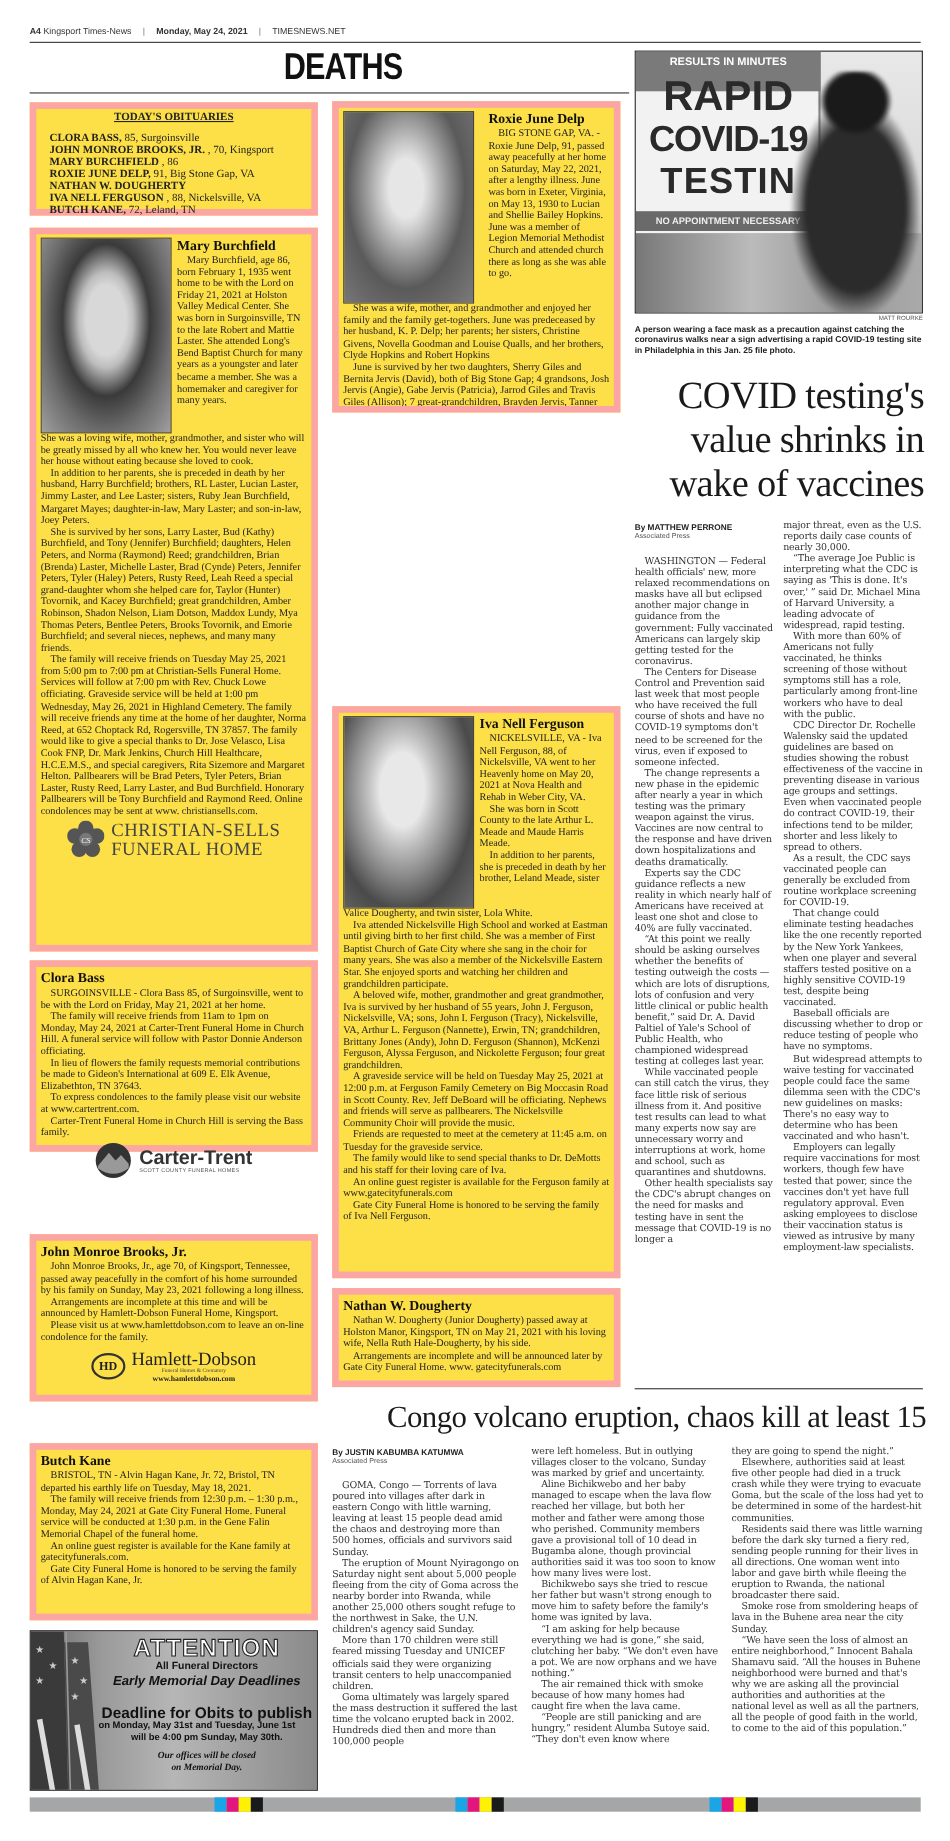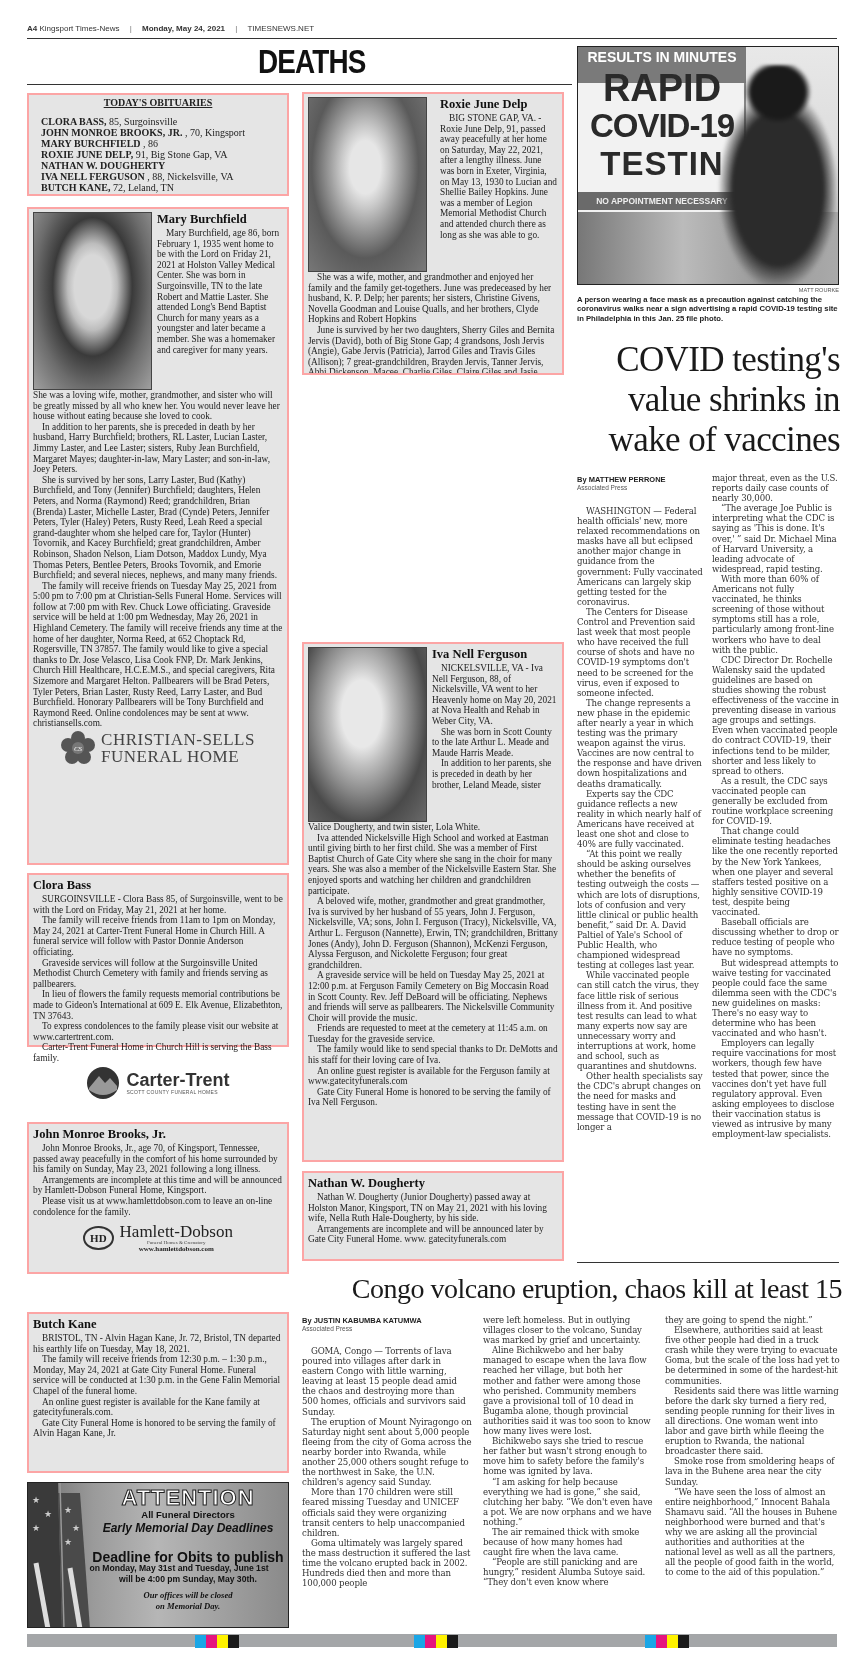--- a/index.html
+++ b/index.html
@@ -5,21 +5,21 @@
 *{box-sizing:border-box;margin:0;padding:0}
 html,body{width:864px;height:1674px;background:#fff;overflow:hidden}
 body{position:relative;font-family:"Liberation Serif",serif;color:#222}
 .abs{position:absolute}
 .folio{left:27px;top:24px;font-family:"Liberation Sans",sans-serif;font-size:8px;color:#333;white-space:nowrap}
 .folio b{font-weight:bold}
 .folio .sep{margin:0 8px;color:#777}
 .rule-top{left:27px;top:38px;width:810px;height:1px;background:#333}
 .deaths{left:258px;top:42px;font-family:"Liberation Sans",sans-serif;font-weight:bold;font-size:34px;letter-spacing:-1px;transform:scaleX(.82);transform-origin:left top;color:#111}
 .rule-deaths{left:27px;top:84px;width:545px;height:1px;background:#333}
-.box{border:2px solid #fca5a5;background:#e5e5e5}
+.box{border:6px solid #fca5a5;background:#fde047}
 .obit-title{font-weight:bold;font-size:12.5px;color:#111;line-height:14px}
 .body{font-size:9.3px;line-height:10.6px;color:#222;text-align:left}
 .body p{text-indent:9px}
 .photo{background:#888;overflow:hidden;border:1px solid #444}
 .today-h{text-align:center;font-weight:bold;font-size:10px;text-decoration:underline;margin-top:2px}
 .today-list{font-size:10px;line-height:11px;margin:8px 0 0 12px}
 .today-list b{font-weight:bold}
 .logo-row{display:flex;align-items:center;justify-content:center;gap:6px}
 .art-head{font-family:"Liberation Serif",serif;color:#1a1a1a}
 .byline{font-family:"Liberation Sans",sans-serif;font-size:7.5px;font-weight:bold;color:#222}
@@ -93,21 +93,20 @@
       <div style="font-size:17px;letter-spacing:.5px">FUNERAL HOME</div>
     </div>
   </div>
 </div>
 
 <div class="abs box" style="left:27px;top:873px;width:262px;height:174px;padding:3px 4px">
   <div class="obit-title">Clora Bass</div>
   <div class="body" style="margin-top:2px">
     <p>SURGOINSVILLE - Clora Bass 85, of Surgoinsville, went to be with the Lord on Friday, May 21, 2021 at her home.</p>
     <p>The family will receive friends from 11am to 1pm on Monday, May 24, 2021 at Carter-Trent Funeral Home in Church Hill. A funeral service will follow with Pastor Donnie Anderson officiating.</p>
-    <p>Graveside services will follow at the Surgoinsville United Methodist Church Cemetery with family and friends serving as pallbearers.</p>
     <p>In lieu of flowers the family requests memorial contributions be made to Gideon's International at 609 E. Elk Avenue, Elizabethton, TN 37643.</p>
     <p>To express condolences to the family please visit our website at www.cartertrent.com.</p>
     <p>Carter-Trent Funeral Home in Church Hill is serving the Bass family.</p>
   </div>
   <div class="logo-row" style="margin-top:2px">
     <svg width="34" height="34" viewBox="0 0 34 34">
         <circle cx="17" cy="17" r="16" fill="#333"></circle>
         <path d="M3 22 L13 10 L19 17 L24 12 L31 20 L31 24 Q17 34 3 24Z" fill="#999"></path>
       </svg>
     <div>
@@ -218,21 +217,21 @@
 <div class="abs box" style="left:302px;top:1171px;width:262px;height:90px;padding:3px 4px;overflow:hidden">
   <div class="obit-title">Nathan W. Dougherty</div>
   <div class="body" style="margin-top:2px">
     <p>Nathan W. Dougherty (Junior Dougherty) passed away at Holston Manor, Kingsport, TN on May 21, 2021 with his loving wife, Nella Ruth Hale-Dougherty, by his side.</p>
     <p>Arrangements are incomplete and will be announced later by Gate City Funeral Home. www. gatecityfunerals.com</p>
   </div>
 </div>
 
 <div class="abs" style="left:577px;top:46px;width:262px;height:239px;border:1px solid #222;overflow:hidden;background:linear-gradient(180deg,#e8e8e8,#d8d8d8 60%,#8a8a8a)">
   <div class="abs" style="left:0;top:0;width:168px;height:165px;background:#f2f2f2;border-right:2px solid #888"></div>
-  <div class="abs" style="left:0;top:0;width:168px;height:36px;background:#7a7a7a;color:#fff;font-family:'Liberation Sans',sans-serif;font-weight:bold;font-size:14px;text-align:center;line-height:20px">RESULTS IN MINUTES</div>
+  <div class="abs" style="left:0;top:0;width:168px;height:36px;background:#7a7a7a;color:#fff;font-family:'Liberation Sans',sans-serif;font-weight:bold;font-size:10px;text-align:center;line-height:20px">RESULTS IN MINUTES</div>
   <div class="abs" style="left:0;top:22px;width:168px;text-align:center;font-family:'Liberation Sans',sans-serif;font-weight:bold;color:#2a2a2a;line-height:38px">
     <div style="font-size:38px">RAPID</div>
     <div style="font-size:33px;letter-spacing:-1px;white-space:nowrap">COVID-19</div>
     <div style="font-size:33px;letter-spacing:1px">TESTIN</div>
   </div>
   <div class="abs" style="left:0;top:145px;width:168px;height:18px;background:#6a6a6a;color:#eee;font-family:'Liberation Sans',sans-serif;font-weight:bold;font-size:8.5px;text-align:center;line-height:18px;white-space:nowrap">NO APPOINTMENT NECESSARY</div>
   <div class="abs" style="left:0;top:165px;width:262px;height:74px;background:linear-gradient(90deg,#777,#bbb 40%,#999 70%,#aaa)"></div>
   <div class="abs" style="left:140px;top:18px;width:120px;height:225px;background:radial-gradient(ellipse 28% 14% at 50% 12%,#1a1a1a 80%,transparent 100%),radial-gradient(ellipse 50% 45% at 50% 55%,#2b2b2b 75%,transparent 100%);filter:blur(1.5px)"></div>
 </div>
 <div class="abs credit" style="left:577px;top:287px;width:262px">MATT ROURKE</div>

